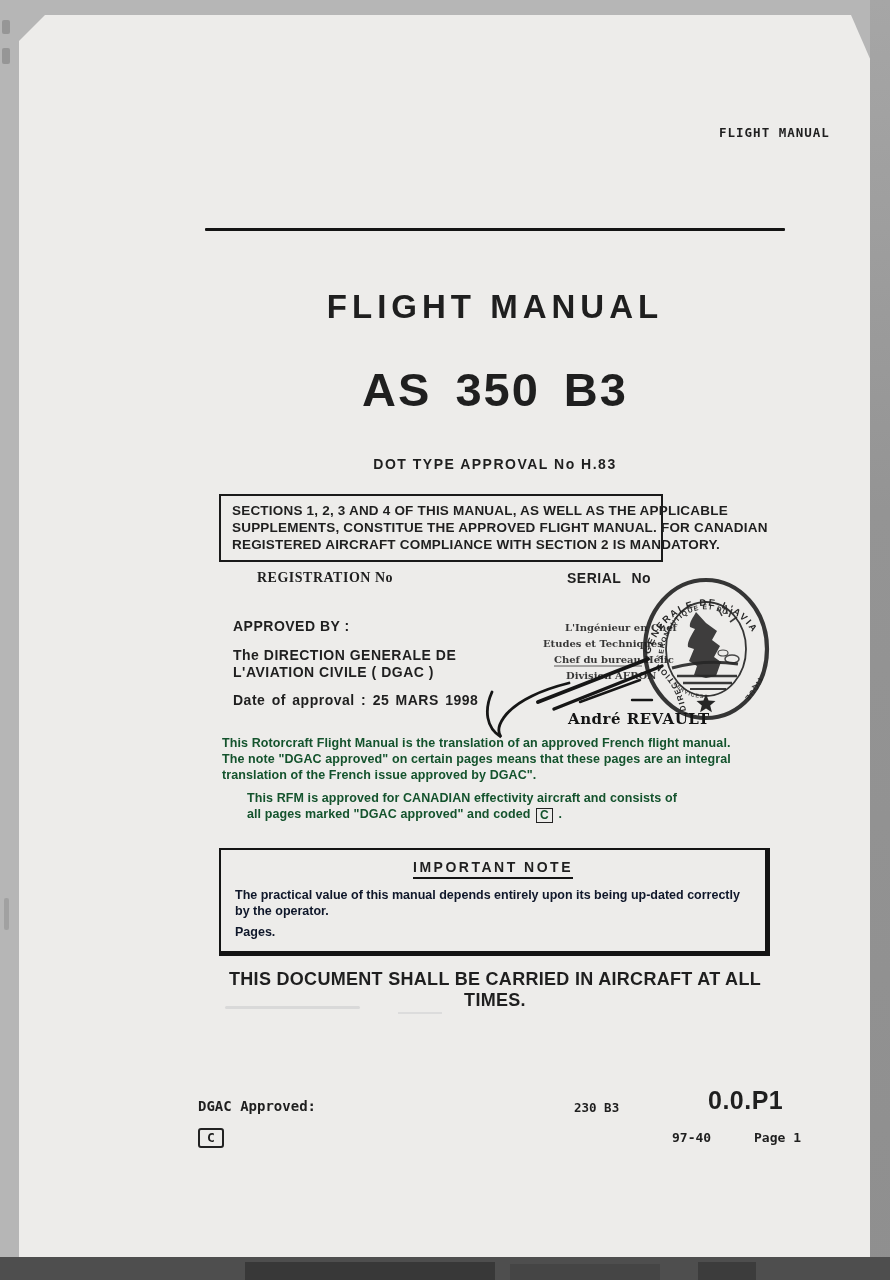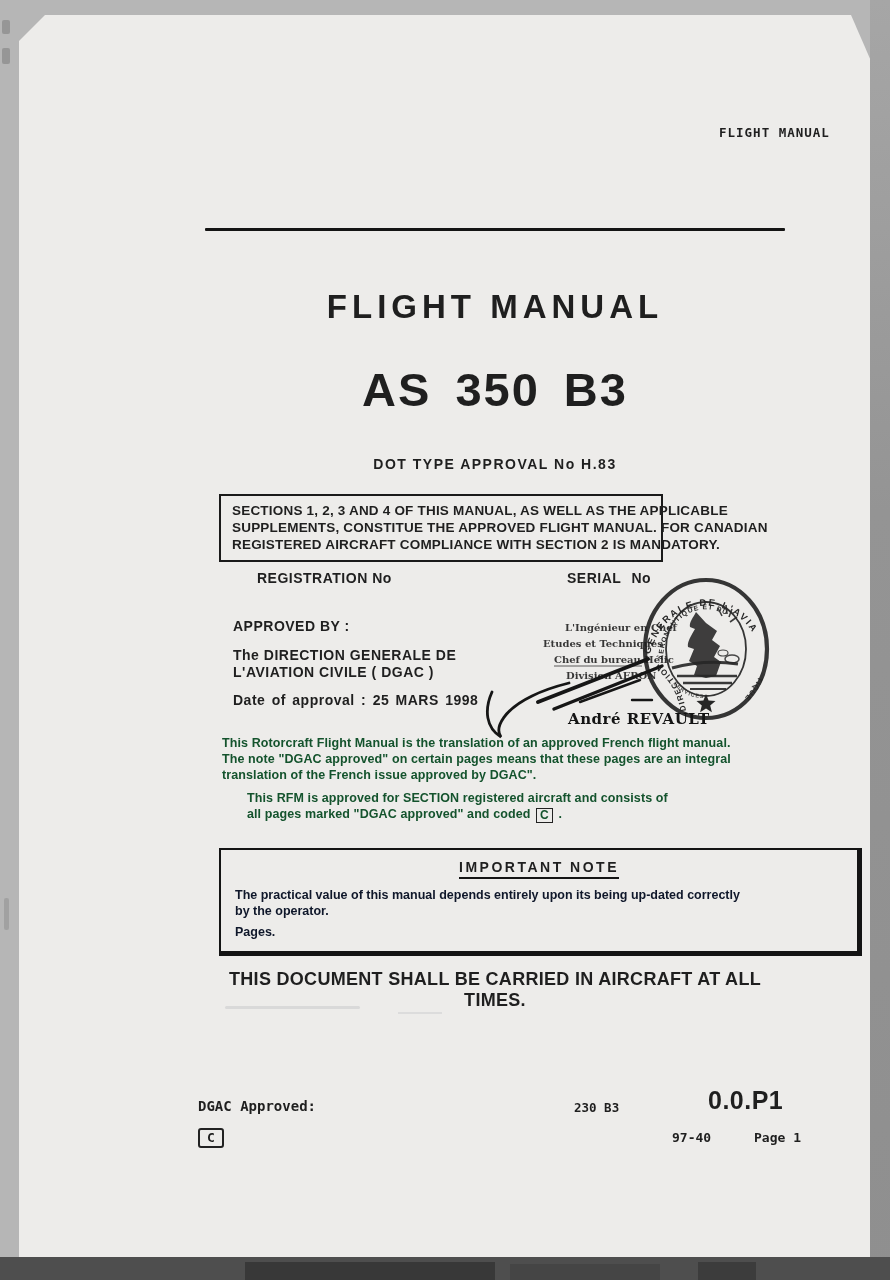--- a/index.html
+++ b/index.html
@@ -38,37 +38,37 @@
   .title2{top:362px;font-size:47px;font-weight:700;letter-spacing:2px;word-spacing:9px;}
   .approval-line{top:456px;font-size:14px;font-weight:700;letter-spacing:1.5px;}
 
   .sections-box{
     left:219px;top:494px;width:444px;box-sizing:border-box;
     border:2.5px solid #1a1a1a;padding:6px 11px 7px 11px;background:transparent;
   }
   .sections-box div{font-size:13.5px;font-weight:700;line-height:17px;letter-spacing:.2px;white-space:nowrap;}
 
   .label{font-size:14px;font-weight:700;letter-spacing:.5px;}
-  .reg-label{left:257px;top:570px;}
+  .reg-label{left:257px;top:570px;font-family:Liberation Serif, serif;}
   .serial-label{left:567px;top:570px;word-spacing:6px;}
   .approved-by{left:233px;top:618px;}
   .approver{left:233px;top:647px;line-height:16.5px;}
   .date-line{left:233px;top:692px;word-spacing:2px;}
 
   .para{font-size:12.5px;font-weight:700;color:#14532d;letter-spacing:.1px;line-height:15.8px;}
   .para div{white-space:nowrap;}
   .para1{left:222px;top:736px;}
   .para2{left:247px;top:791px;}
   .cbox-inline{
     display:inline-block;border:1.7px solid #222;padding:0 3px;margin:0 2px;
     font-size:12px;font-weight:700;line-height:13px;vertical-align:-1px;
   }
 
   .important-box{
-    left:219px;top:848px;width:643px;box-sizing:border-box;
+    left:219px;top:848px;width:551px;box-sizing:border-box;
     border:2px solid #141414;border-right-width:5px;border-bottom-width:5px;
     padding:8px 14px 10px 14px;
   }
   .important-title{text-align:center;margin-bottom:9px;}
   .important-title span{
     display:inline-block;font-size:14px;font-weight:700;letter-spacing:2.5px;
     border-bottom:2px solid #141414;padding-bottom:2px;
   }
   .important-box .body{font-size:12.5px;font-weight:700;color:#0f172a;line-height:15.5px;}
   .important-box .body div{white-space:nowrap;}
@@ -190,21 +190,21 @@
     <text x="88" y="164" fill="#141414" font-family="DejaVu Serif, serif" font-weight="700" font-size="15" letter-spacing="0.5">André REVAULT</text>
   </svg>
 
   <div class="abs para para1">
     <div>This Rotorcraft Flight Manual is the translation of an approved French flight manual.</div>
     <div>The note "DGAC approved" on certain pages means that these pages are an integral</div>
     <div>translation of the French issue approved by DGAC".</div>
   </div>
 
   <div class="abs para para2">
-    <div>This RFM is approved for SECTION registered aircraft and consists of</div>
+    <div>This RFM is approved for CANADIAN effectivity aircraft and consists of</div>
     <div>
       <span>all pages marked "DGAC approved" and coded</span>
       <span class="cbox-inline">C</span>
       <span>.</span>
     </div>
   </div>
 
   <div class="abs important-box">
     <div class="important-title">
       <span>IMPORTANT NOTE</span>

